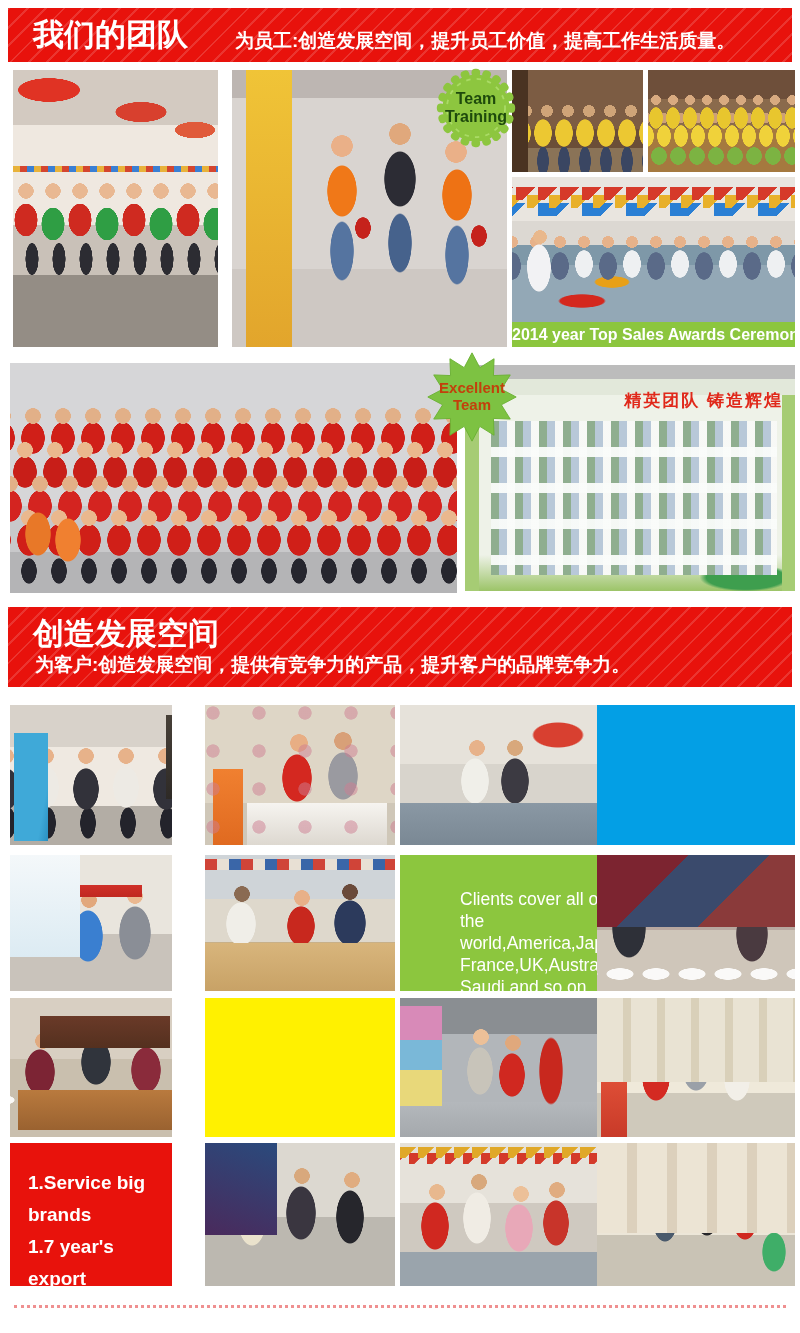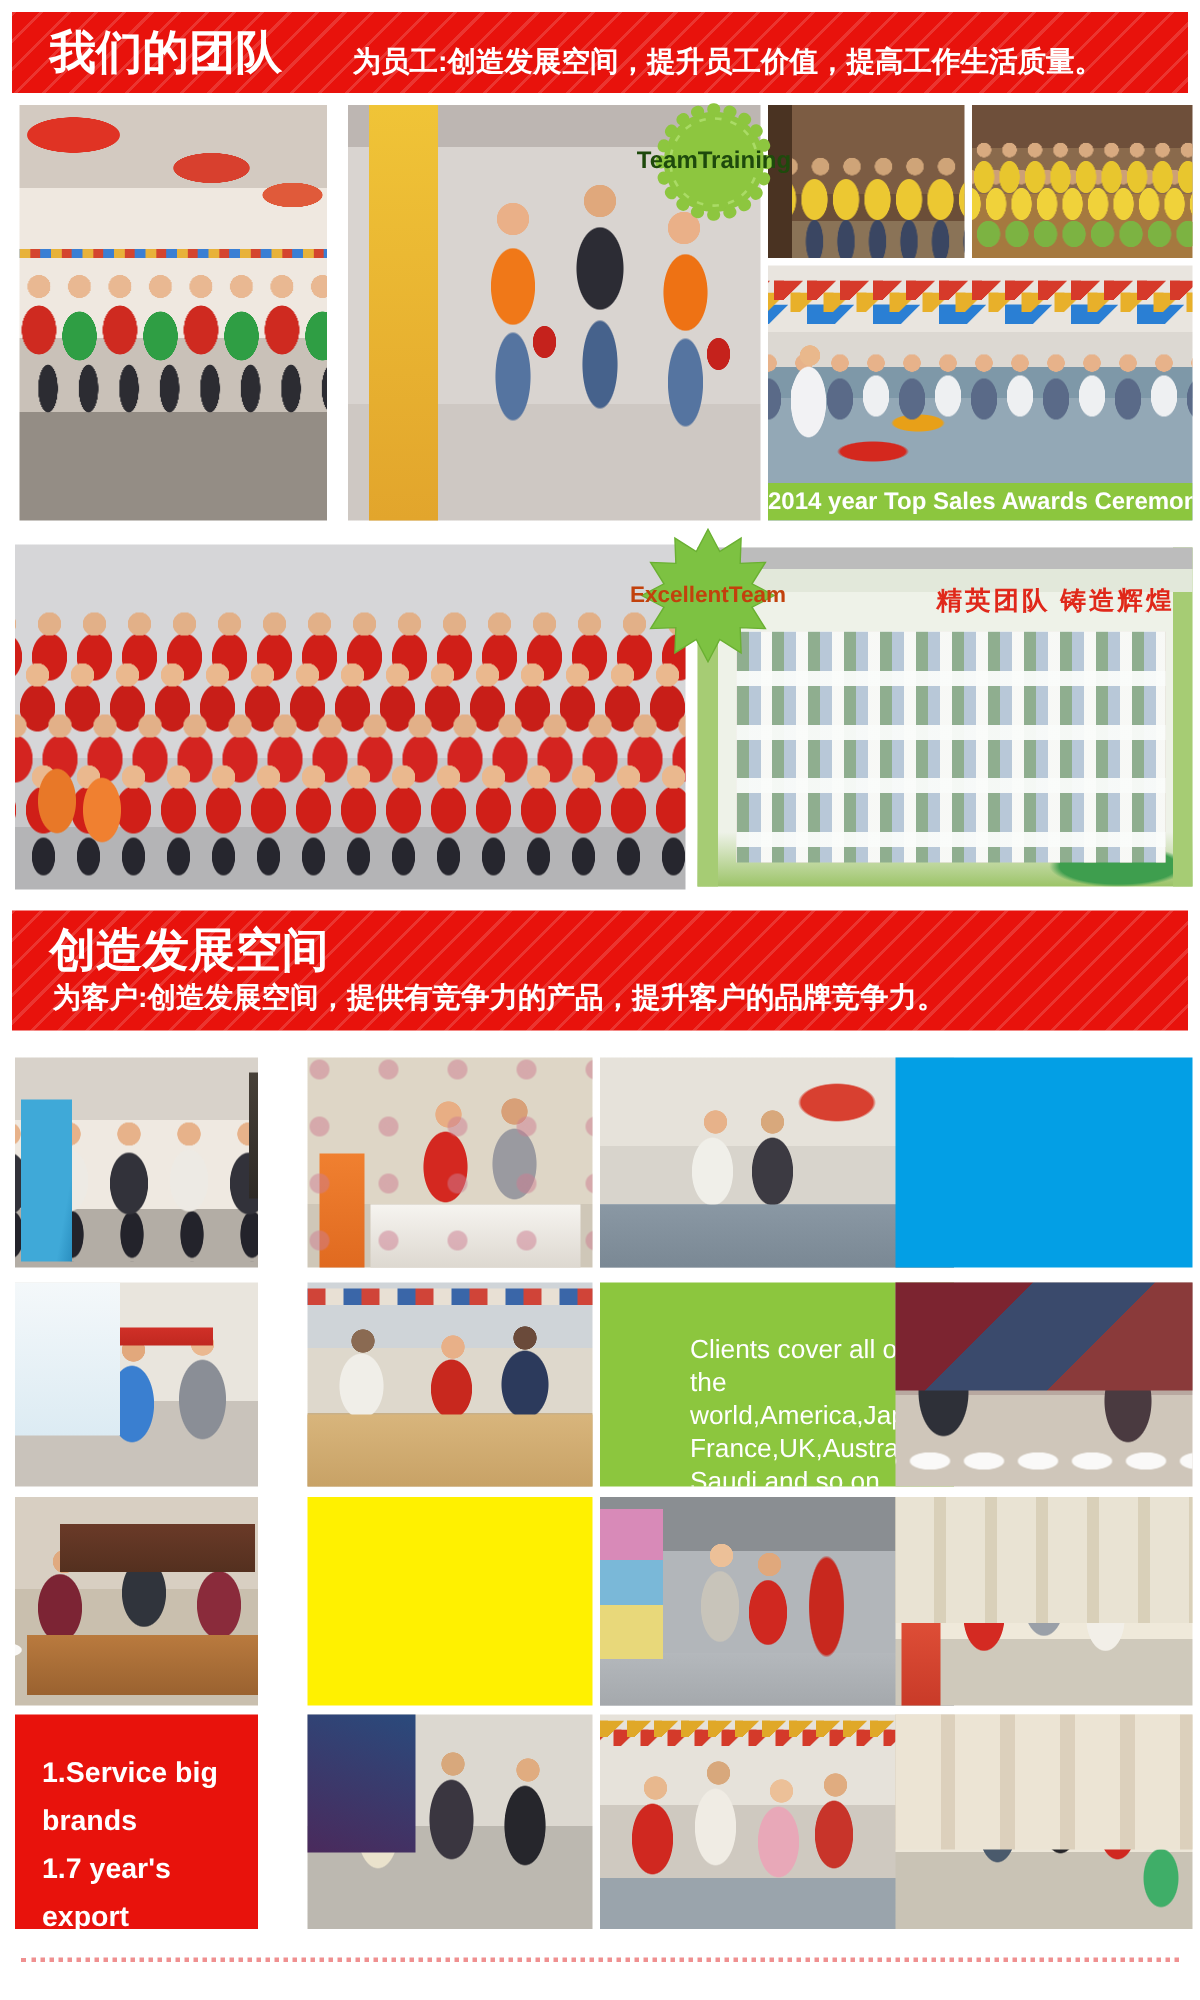--- a/index.html
+++ b/index.html
@@ -96,21 +96,21 @@
   .walltitle{position:absolute;top:24px;left:30px;right:12px;text-align:right;color:#e0281a;
              font-size:17px;font-weight:bold;letter-spacing:2px;white-space:nowrap;}
   .wallgrid{position:absolute;left:26px;right:18px;top:56px;bottom:16px;background:
     repeating-linear-gradient(90deg,transparent 0 16px,rgba(250,252,250,.95) 16px 24px),
     repeating-linear-gradient(180deg,transparent 0 26px,rgba(250,252,250,.95) 26px 36px),
     repeating-linear-gradient(90deg,#8fae8f 0 8px,#b8c8d8 8px 16px,#c8b8a8 16px 24px);}
 
   
   .badge{position:absolute;}
   .badge svg{position:absolute;left:0;top:0;width:100%;height:100%;}
-  .badge-text{position:absolute;left:0;top:0;right:0;bottom:0;display:flex;flex-direction:row;
+  .badge-text{position:absolute;left:0;top:0;right:0;bottom:0;display:flex;flex-direction:column;
               align-items:center;justify-content:center;line-height:1.12;font-weight:bold;text-align:center;}
   .badge-training{left:430px;top:64px;width:92px;height:88px;}
   .badge-training .badge-text{color:#1e4a0c;font-size:16px;}
   .badge-excellent{left:419px;top:351px;width:106px;height:92px;}
   .badge-excellent .badge-text{color:#c2410c;font-size:15px;}
 
   
   .cell{position:absolute;overflow:hidden;}
   .col1{left:10px;width:162px;} .col2{left:205px;width:190px;}
   .col3{left:400px;width:190px;padding-left:46px;} .col4{left:597px;width:198px;}

